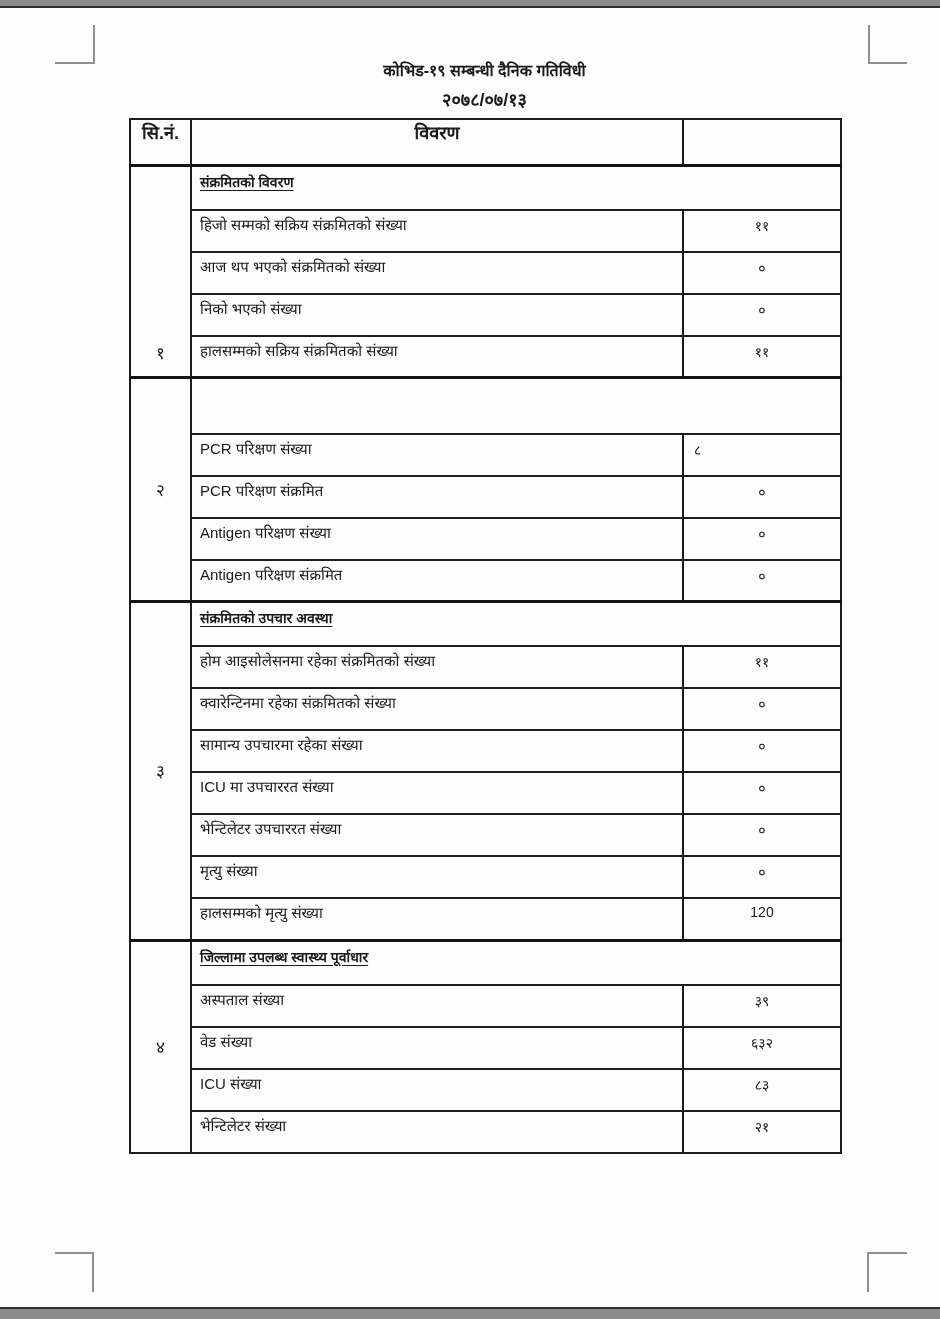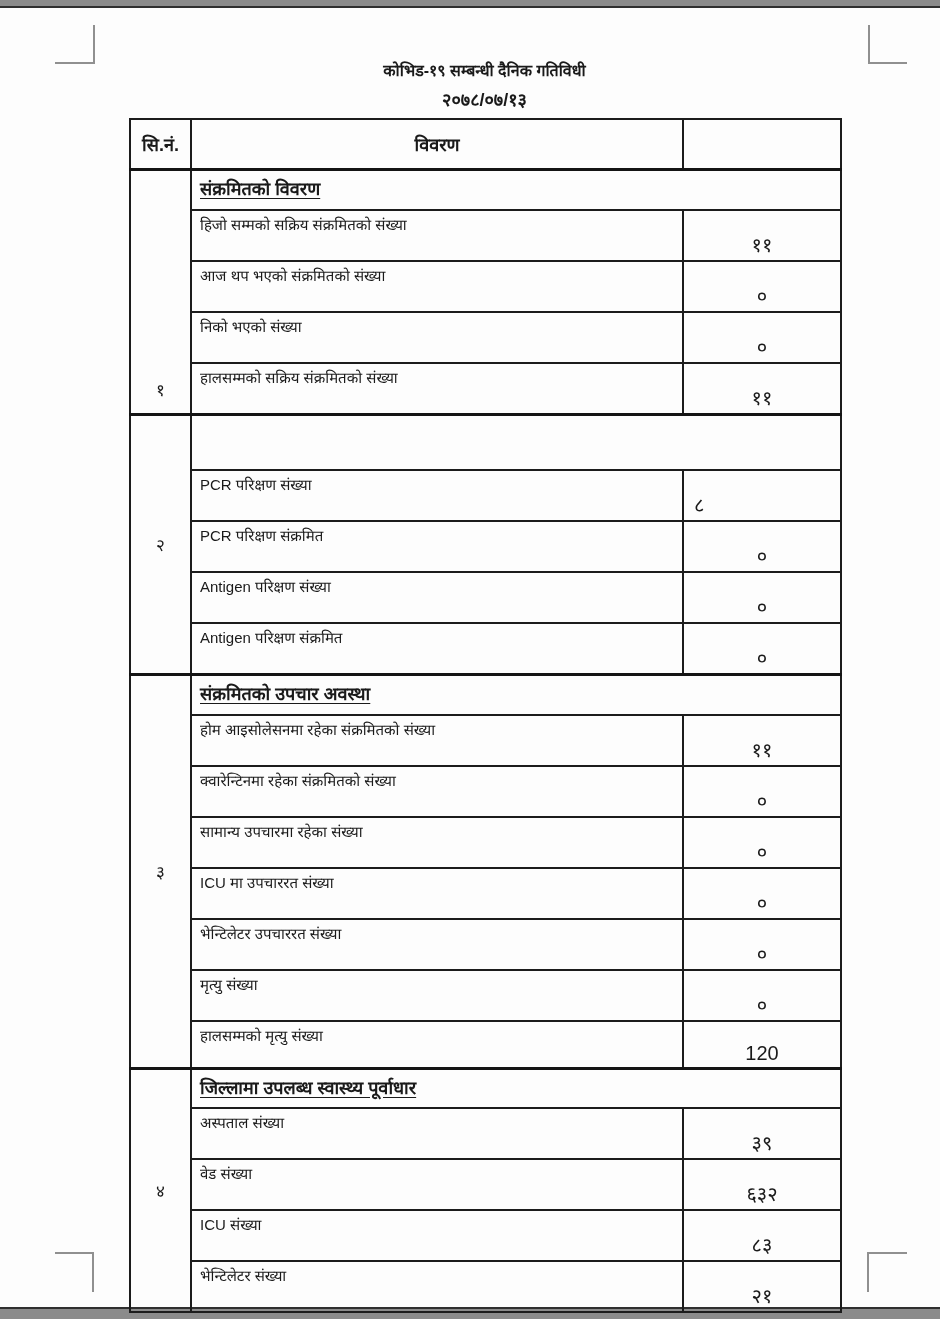--- a/index.html
+++ b/index.html
@@ -21,35 +21,35 @@
   .doc { position:absolute; left:129px; top:56px; width:711px; }
   .doc-title { margin:0; text-align:center; font-size:16px; line-height:30px; font-weight:700; }
   .doc-date  { margin:0; text-align:center; font-size:18px; line-height:28px; font-weight:700; }
 
   table.report {
     border-collapse:collapse; table-layout:fixed; width:711px; margin-top:4px;
     border:2.5px solid #151515;
   }
   td { border:2px solid #1c1c1c; vertical-align:top; overflow:hidden; }
   thead tr { height:46px; }
-  thead td { font-weight:700; font-size:18px; padding:12px 4px; }
+  thead td { font-weight:700; font-size:18px; padding:0 4px; }
   .col-serial-head { text-align:center; }
   .col-desc-head   { text-align:center;margin-left:8px; }
 
   tr.sec-head { height:40px; }
   tr.sec-head.empty { height:56px; }
   tr.sec-head td { border-top:3px solid #141414; }
   tr.data-row { height:42px; }
 
   .serial-cell { text-align:center; vertical-align:middle; font-size:17px; padding:2px; }
   .serial-cell.serial-bottom { vertical-align:bottom; padding-bottom:12px; }
-  .sec-header-cell { padding:5px 8px 4px; font-size:18px; }
+  .sec-header-cell { padding:5px 8px 18px; font-size:14px; }
   .sec-title { font-weight:700; text-decoration:underline; text-underline-offset:3px; }
   .label-cell { padding:4px 8px 2px; font-size:15px; line-height:1.35; }
-  .value-cell { text-align:center; padding:20px 6px 2px; font-size:20px; }
+  .value-cell { text-align:center; padding:5px 6px 2px; font-size:14px; }
   .value-cell.value-left { text-align:left; padding-left:10px; }
 </style>
 </head>
 <body>
 
 <div class="page">
   <div class="scan-bar-top"></div>
   <div class="scan-bar-bottom"></div>
 
   <div class="crop crop-tl"></div>

